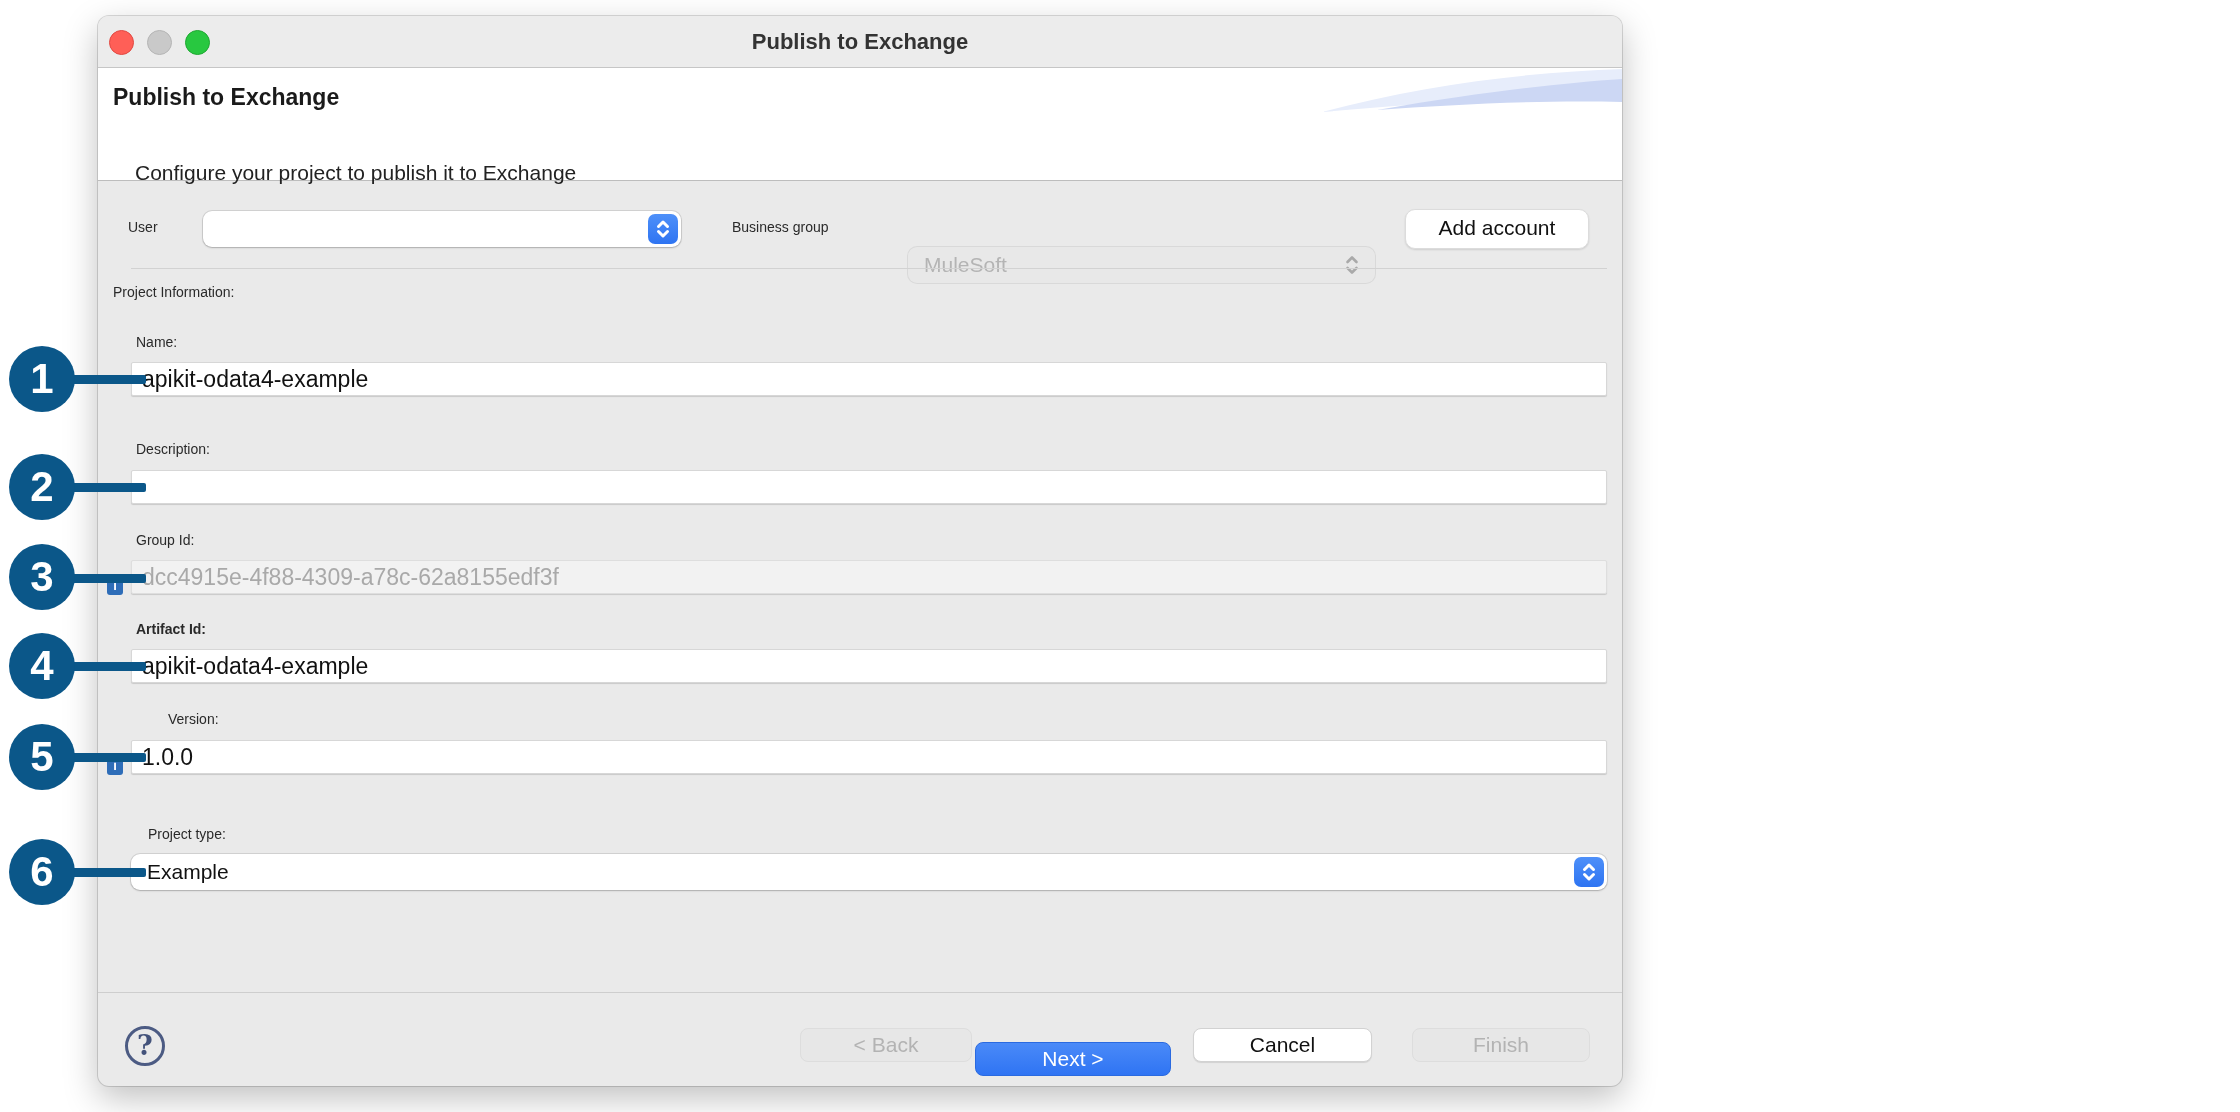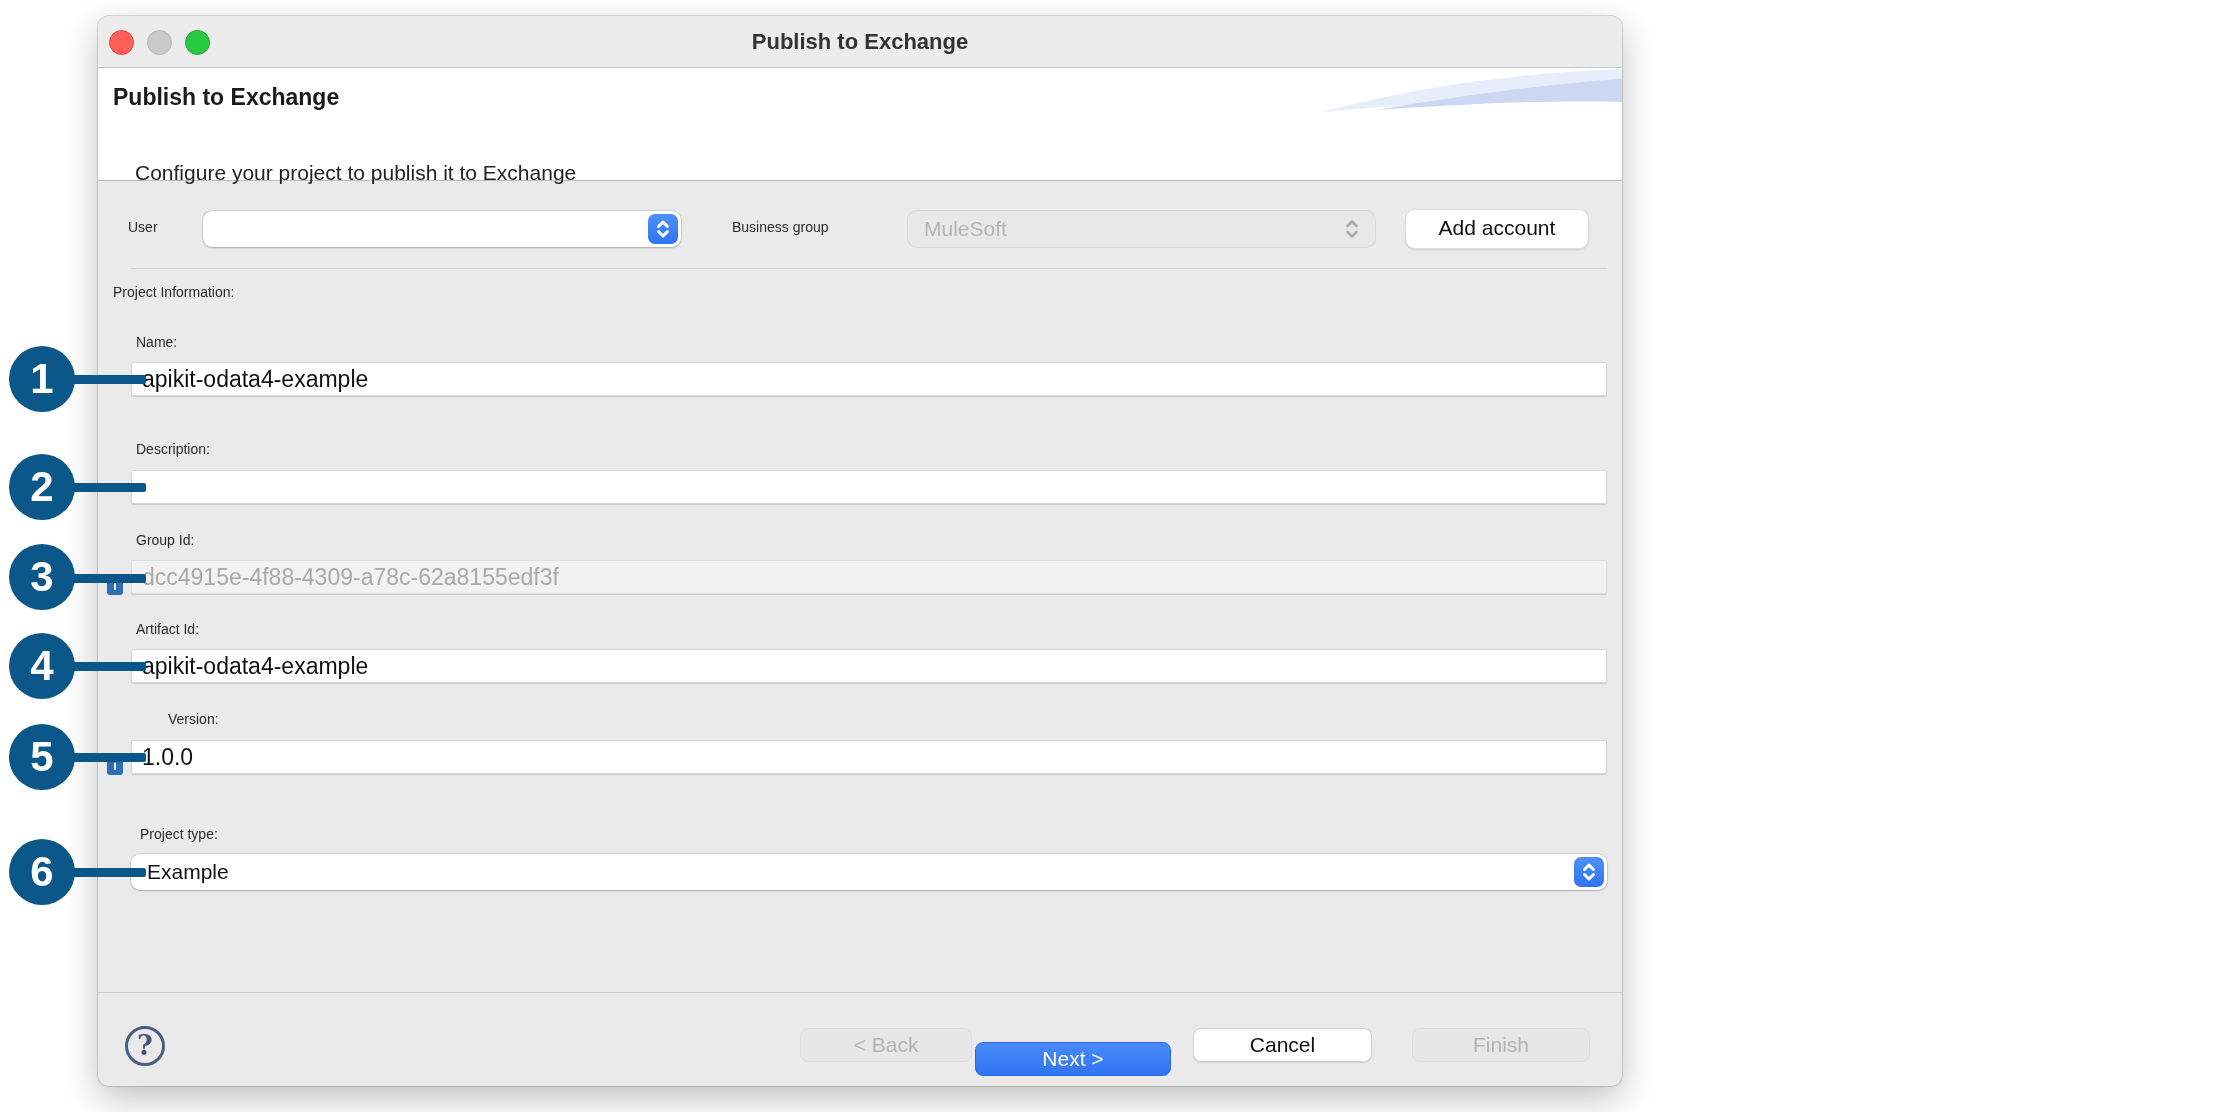--- a/index.html
+++ b/index.html
@@ -36,21 +36,21 @@
           font-family:"Liberation Sans",sans-serif;font-size:23px;color:#111;
           padding:0 10px;outline:none;}
   .tinput:disabled{background:#f2f2f2;color:#a9a9a9;border-color:#dedede;-webkit-text-fill-color:#a9a9a9;}
   .sep{position:absolute;height:1px;background:#d2d2d2;}
 
   
   .mselect{position:absolute;height:36px;background:#ffffff;border-radius:9px;
            box-shadow:0 0 0 1px rgba(0,0,0,.10), 0 1px 2px rgba(0,0,0,.18);
            font-size:21px;color:#111;}
   .mselect .mtext{position:absolute;left:16px;top:0;line-height:36px;}
-  .mselect.disabled{background:#e8e8e8;box-shadow:0 0 0 1px rgba(0,0,0,.07);}
+  .mselect.disabled{background:#e8e8e8;box-shadow:0 0 0 1px rgba(0,0,0,.07);margin-top:36px;}
   .mselect.disabled .mtext{color:#b4b4b4;}
   .stepper{position:absolute;right:3px;top:3px;width:30px;height:30px;border-radius:7px;
            background:linear-gradient(#4e90f9,#2e74f2);}
   .stepper svg{position:absolute;left:0;top:0;}
   .graychev{position:absolute;right:12px;top:3px;width:22px;height:30px;}
 
   
   .btn{position:absolute;height:34px;border-radius:8px;box-sizing:border-box;
        font-family:"Liberation Sans",sans-serif;font-size:21px;text-align:center;
        line-height:32px;cursor:default;}
@@ -135,28 +135,28 @@
     <div class="flabel" style="left:38px;top:318px;">Name:</div>
     <input class="tinput" style="top: 346px;" type="text" value="apikit-odata4-example">
 
     <div class="flabel" style="left:38px;top:425px;">Description:</div>
     <input class="tinput" style="top: 454px;" type="text" value="">
 
     <div class="flabel" style="left:38px;top:516px;">Group Id:</div>
     <input class="tinput" style="top: 544px;" type="text" disabled="" value="dcc4915e-4f88-4309-a78c-62a8155edf3f">
     <div class="infodec" style="top:561px;">i</div>
 
-    <div class="flabel" style="left:38px;top:605px;">Artifact Id:</div>
+    <div class="flabel" style="left:38px;top:605px;font-weight:bold;">Artifact Id:</div>
     <input class="tinput" style="top: 633px;" type="text" value="apikit-odata4-example">
 
     <div class="flabel" style="left:38px;top:695px;margin-left:32px;">Version:</div>
     <input class="tinput" style="top: 724px;" type="text" value="1.0.0">
     <div class="infodec" style="top:741px;">i</div>
 
-    <div class="flabel" style="left:42px;top:810px;">Project type:</div>
+    <div class="flabel" style="left:50px;top:810px;">Project type:</div>
     <div class="mselect" style="left:33px;top:838px;width:1476px;">
       <span class="mtext">Example</span>
       <span class="stepper">
         <svg width="30" height="30" viewBox="0 0 30 30">
           <path d="M10.5 12.5 L15 8 L19.5 12.5" fill="none" stroke="#ffffff" stroke-width="3" stroke-linecap="round" stroke-linejoin="round"></path>
           <path d="M10.5 17.5 L15 22 L19.5 17.5" fill="none" stroke="#ffffff" stroke-width="3" stroke-linecap="round" stroke-linejoin="round"></path>
         </svg>
       </span>
     </div>
 

